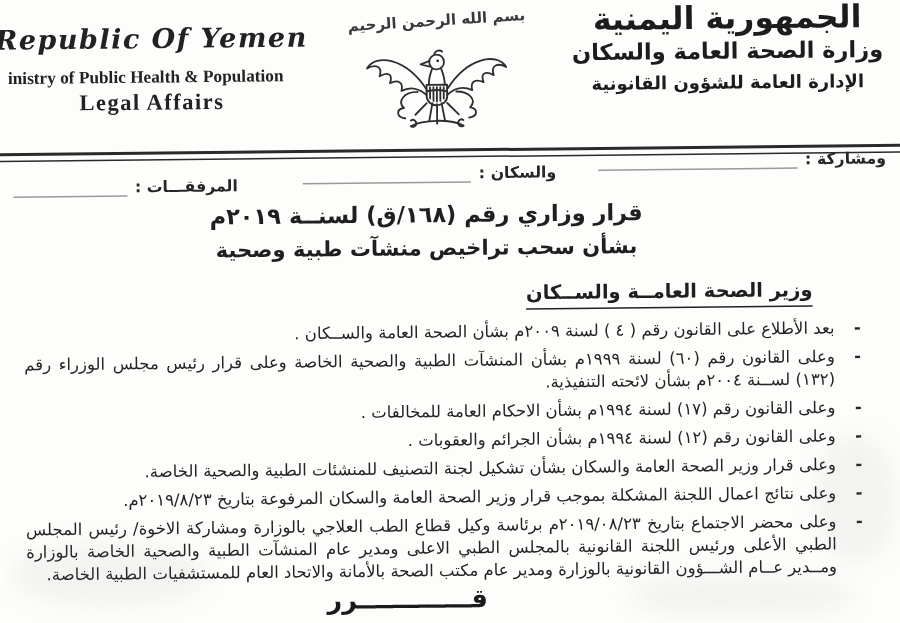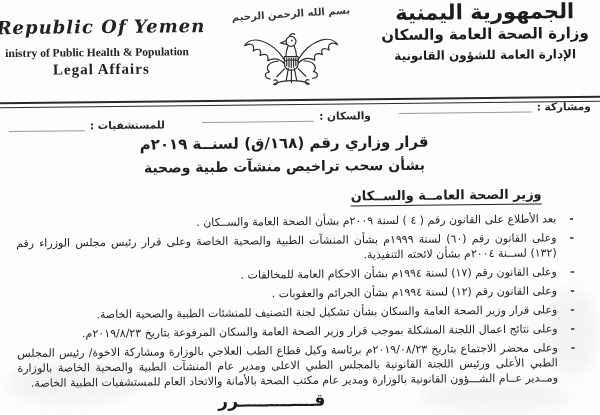--- a/index.html
+++ b/index.html
@@ -131,21 +131,21 @@
 
   <div class="rule"></div>
 
   <div class="ref" id="ref-number">
     <span>ومشاركة :</span><span class="fill"></span>
   </div>
   <div class="ref" id="ref-date">
     <span>والسكان :</span><span class="fill"></span>
   </div>
   <div class="ref" id="ref-attach">
-    <span>للمستشفيات :</span><span class="fill"></span>
+    <span>المرفقـــات :</span><span class="fill"></span>
   </div>
 
   <div class="title">
     <div class="t1">قرار وزاري رقم (١٦٨/ق) لسنــة ٢٠١٩م</div>
     <div class="t2">بشأن سحب تراخيص منشآت طبية وصحية</div>
   </div>
 
   <div class="minister">وزير الصحة العامــة والســكان</div>
 
   <ul class="preamble">

